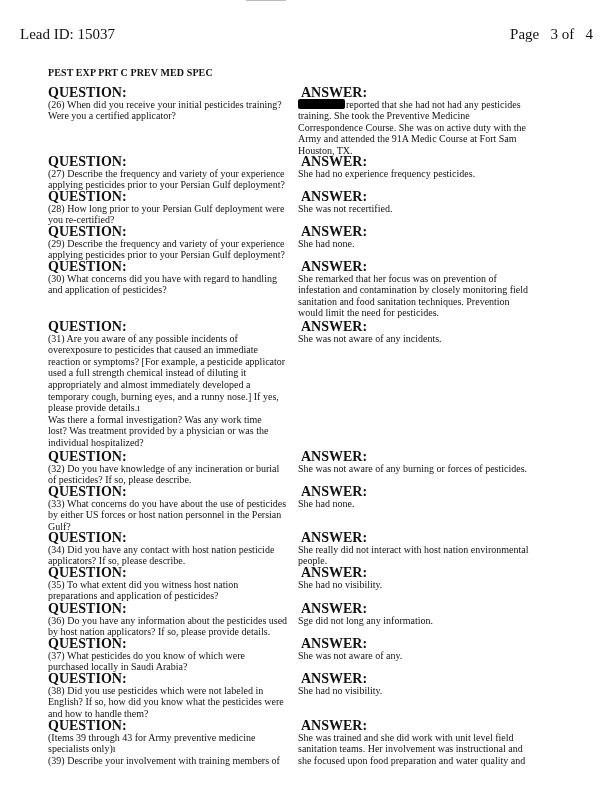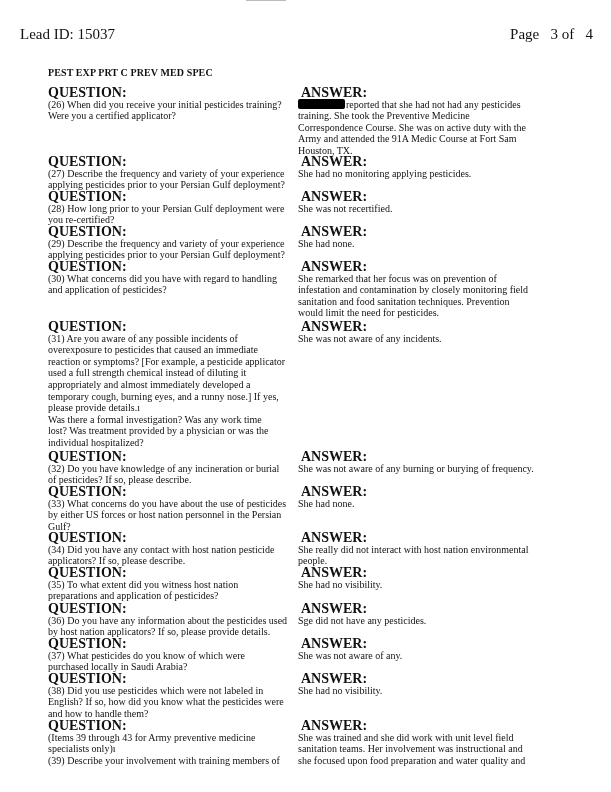--- a/index.html
+++ b/index.html
@@ -42,21 +42,21 @@
 Houston, TX.</span></div>
 </div>
 
 <div class="block q" style="top:156px;">
   <div class="lbl">QUESTION:</div>
   <div class="txt">(27)  Describe the frequency and variety of your experience
 applying pesticides prior to your Persian Gulf deployment?</div>
 </div>
 <div class="block a" style="top:156px;">
   <div class="lbl">ANSWER:</div>
-  <div class="txt">She had no monitoring applying pesticides.</div>
+  <div class="txt">She had no experience frequency pesticides.</div>
 </div>
 
 <div class="block q" style="top:191px;">
   <div class="lbl">QUESTION:</div>
   <div class="txt">(28)  How long prior to your Persian Gulf deployment were
 you re-certified?</div>
 </div>
 <div class="block a" style="top:191px;">
   <div class="lbl">ANSWER:</div>
   <div class="txt">She was not recertified.</div>
@@ -103,21 +103,21 @@
   <div class="txt">She was not aware of any incidents.</div>
 </div>
 
 <div class="block q" style="top:451px;">
   <div class="lbl">QUESTION:</div>
   <div class="txt">(32)  Do you have knowledge of any incineration or burial
 of pesticides?  If so, please describe.</div>
 </div>
 <div class="block a" style="top:451px;">
   <div class="lbl">ANSWER:</div>
-  <div class="txt">She was not aware of any burning or burying of frequency.</div>
+  <div class="txt">She was not aware of any burning or forces of pesticides.</div>
 </div>
 
 <div class="block q" style="top:486px;">
   <div class="lbl">QUESTION:</div>
   <div class="txt">(33)  What concerns do you have about the use of pesticides
 by either US forces or host nation personnel in the Persian
 Gulf?</div>
 </div>
 <div class="block a" style="top:486px;">
   <div class="lbl">ANSWER:</div>
@@ -145,21 +145,21 @@
   <div class="txt">She had no visibility.</div>
 </div>
 
 <div class="block q" style="top:603px;">
   <div class="lbl">QUESTION:</div>
   <div class="txt">(36)  Do you have any information about the pesticides used
 by host nation applicators?  If so, please provide details.</div>
 </div>
 <div class="block a" style="top:603px;">
   <div class="lbl">ANSWER:</div>
-  <div class="txt">Sge did not have any pesticides.</div>
+  <div class="txt">Sge did not long any information.</div>
 </div>
 
 <div class="block q" style="top:638px;">
   <div class="lbl">QUESTION:</div>
   <div class="txt">(37)  What pesticides do you know of which were
 purchased locally in Saudi Arabia?</div>
 </div>
 <div class="block a" style="top:638px;">
   <div class="lbl">ANSWER:</div>
   <div class="txt">She was not aware of any.</div>

